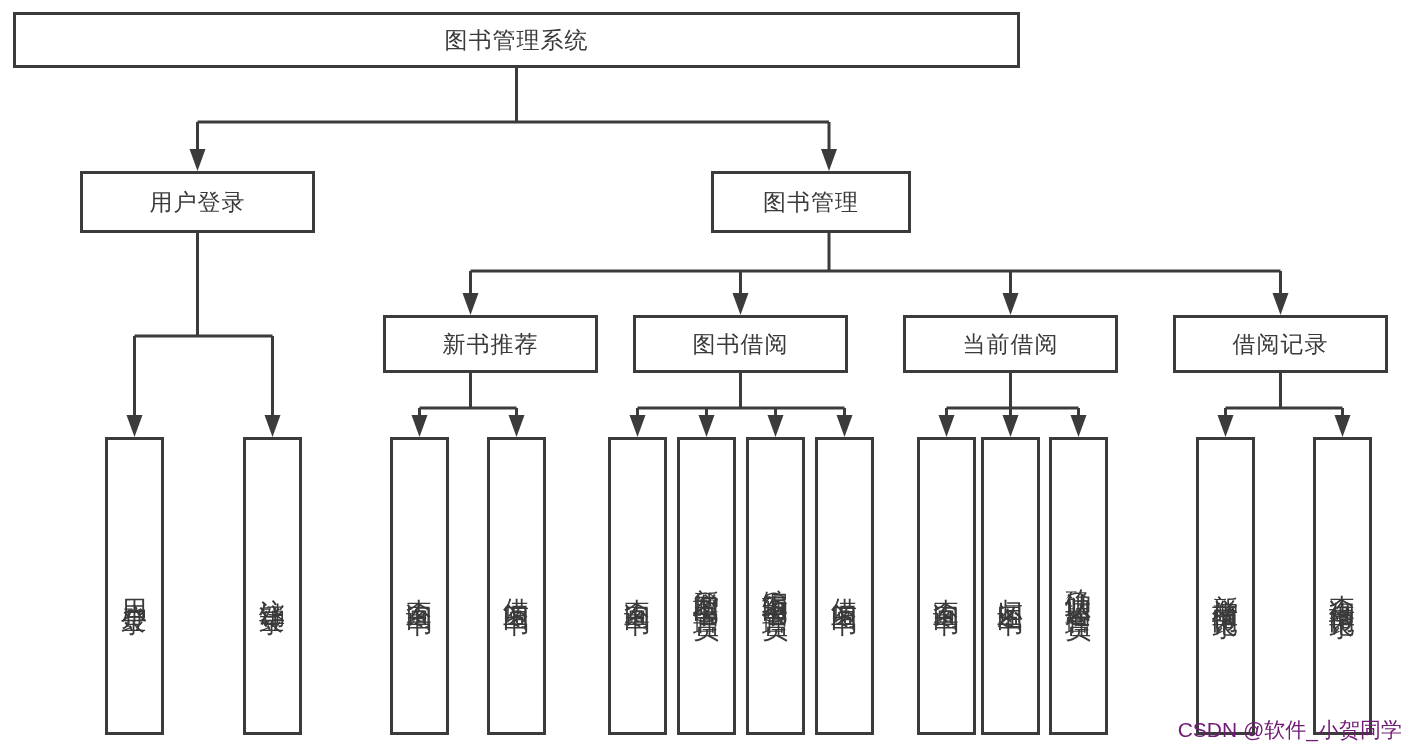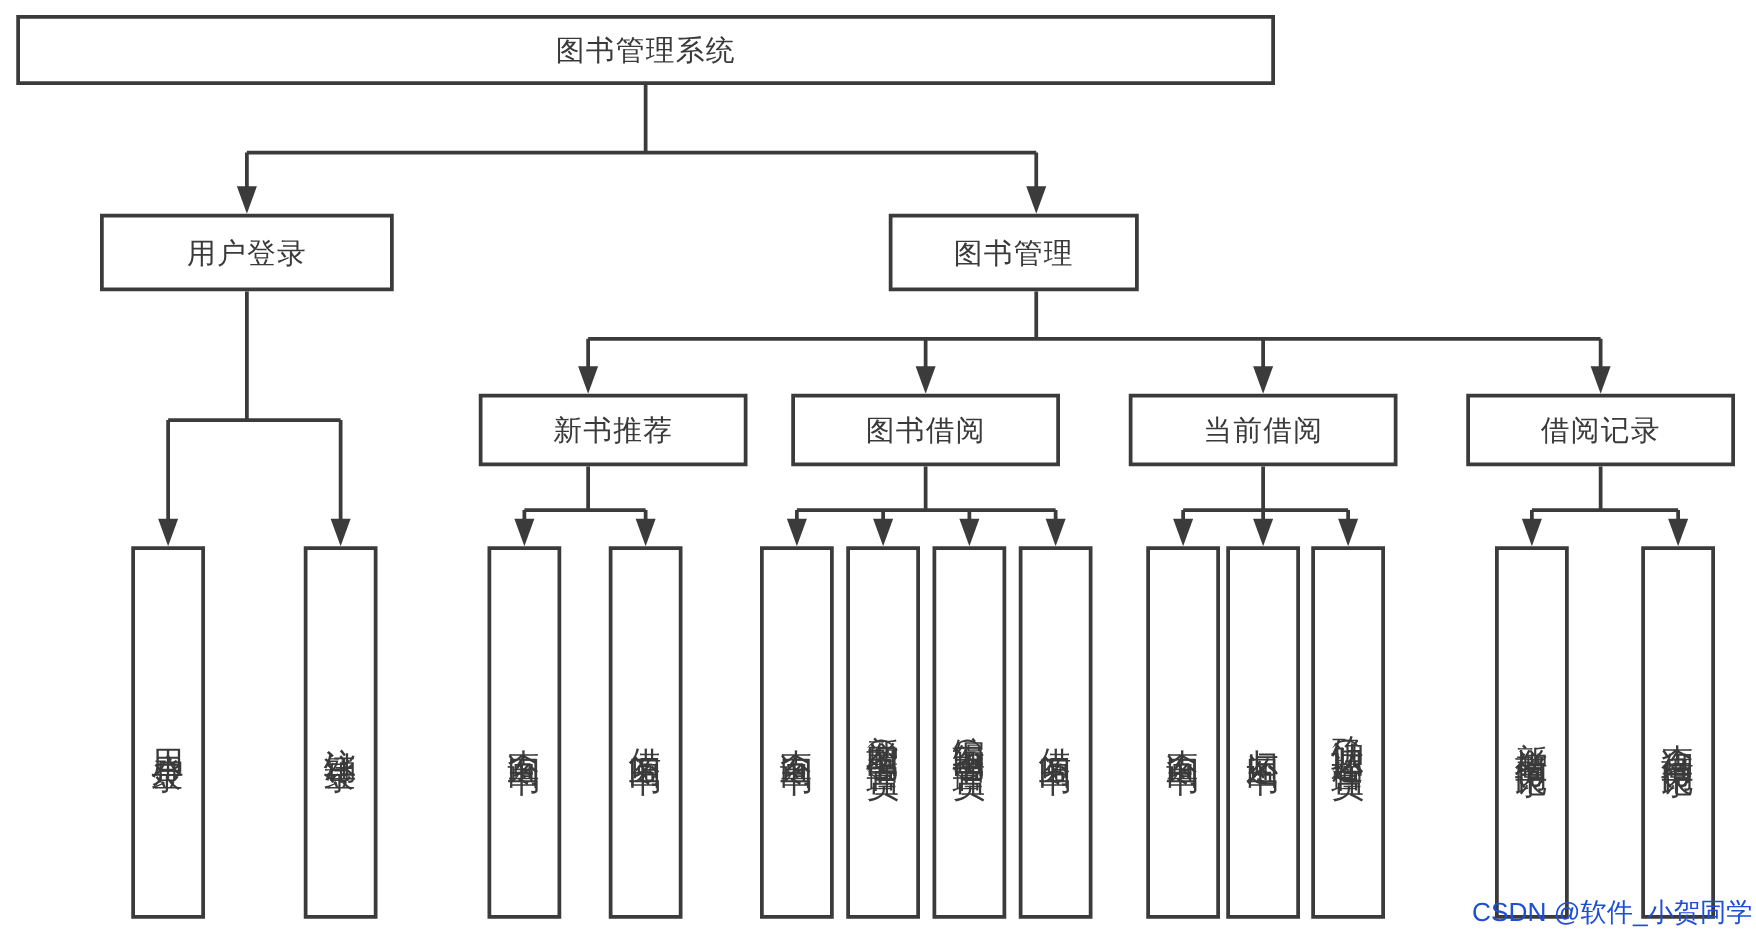--- a/index.html
+++ b/index.html
@@ -61,21 +61,21 @@
   .lf9  { left: 917px;  }
   .lf10 { left: 981px;  }
   .lf11 { left: 1049px; }
   .lf12 { left: 1196px; }
   .lf13 { left: 1313px; }
   .watermark {
     position: absolute;
     top: 716px;
     right: 3px;
     font-size: 21px;
-    color: #1d4ed8;
+    color: #701a75;
     white-space: nowrap;
     z-index: 5;
   }
 </style>
 </head>
 <body>
 
 <div class="stage">
 
   <svg class="connectors" viewBox="0 0 1405 747">

